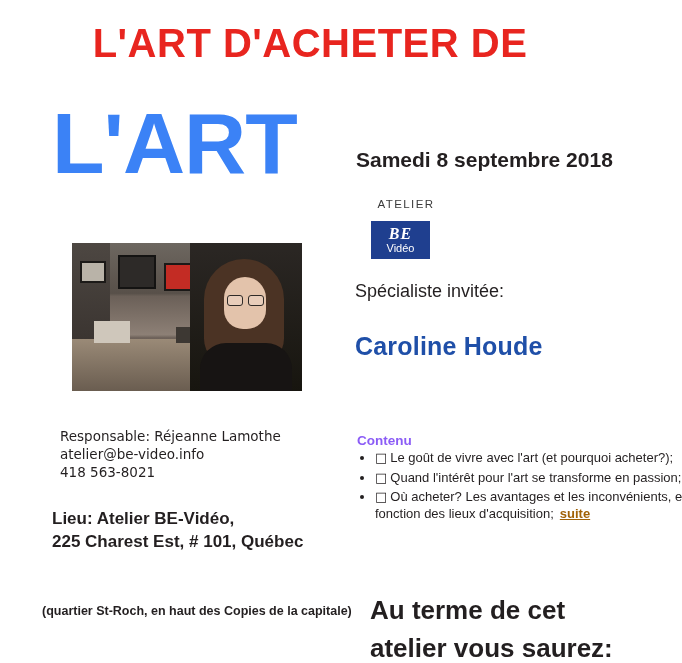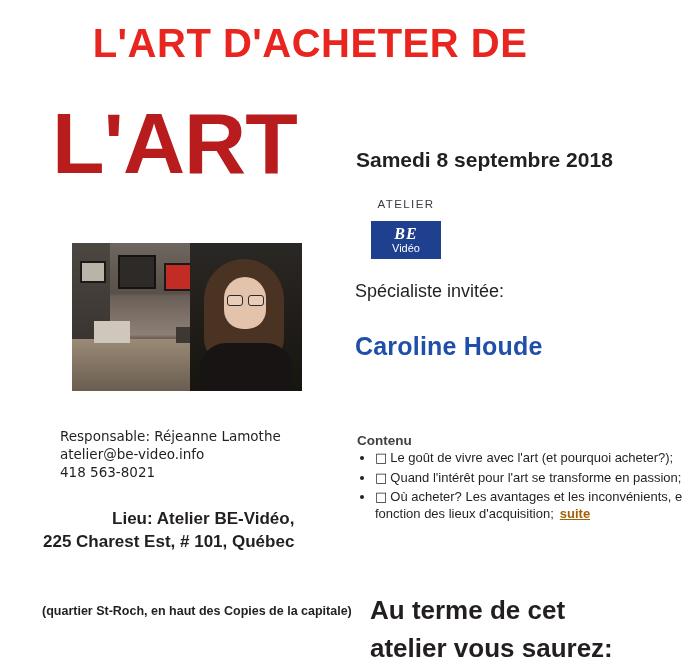--- a/index.html
+++ b/index.html
@@ -33,21 +33,21 @@
     font-size: 40px;
     font-weight: bold;
     letter-spacing: 0.5px;
     line-height: 1.05;
     white-space: nowrap;
   }
   .headline-2 {
     position: absolute;
     left: 52px;
     top: 100px;
-    color: #b91c1c;
+    color: #3b82f6;
     font-size: 86px;
     font-weight: bold;
     line-height: 1;
     letter-spacing: -1px;
   }
 
   
   .date-line {
     position: absolute;
     left: 356px;
@@ -68,21 +68,21 @@
   .logo-word {
     font-size: 11.5px;
     letter-spacing: 1.4px;
     color: #3b3b3b;
     font-weight: normal;
     margin-bottom: 11px;
   }
   .logo-box {
     background: #1f3f8f;
     color: #ffffff;
-    width: 70px;
+    width: 59px;
     height: 38px;
     display: flex;
     flex-direction: column;
     align-items: center;
     justify-content: center;
     line-height: 1.05;
   }
   .logo-be {
     font-family: "Liberation Serif", serif;
     font-style: italic;
@@ -231,48 +231,47 @@
     top: 428px;
     font-size: 13.5px;
     line-height: 1.33;
     color: #231f20;
     font-family: "DejaVu Sans", sans-serif;
   }
   .contact div { white-space: nowrap; margin-left: 18px; }
 
   .venue {
     position: absolute;
-    left: 43px;
+    left: 52px;
     top: 508px;
     font-size: 17px;
     font-weight: bold;
     line-height: 1.35;
     color: #231f20;
-    text-align: right;
   }
   .venue div { white-space: nowrap; }
   .venue-note {
     position: absolute;
     left: 42px;
     top: 564px;
     font-size: 12.5px;
     font-weight: bold;
     color: #231f20;
     white-space: nowrap;
     margin-top: 40px;
   }
 
   
   .contenu-title {
     position: absolute;
     left: 357px;
     top: 433px;
     font-size: 13.5px;
     font-weight: bold;
-    color: #404040;
+    color: #8b5cf6;
   }
   .contenu-list {
     position: absolute;
     left: 357px;
     top: 450px;
     width: 315px;
     margin: 0;
     padding: 0 0 0 18px;
     font-size: 13px;
     line-height: 1.28;

